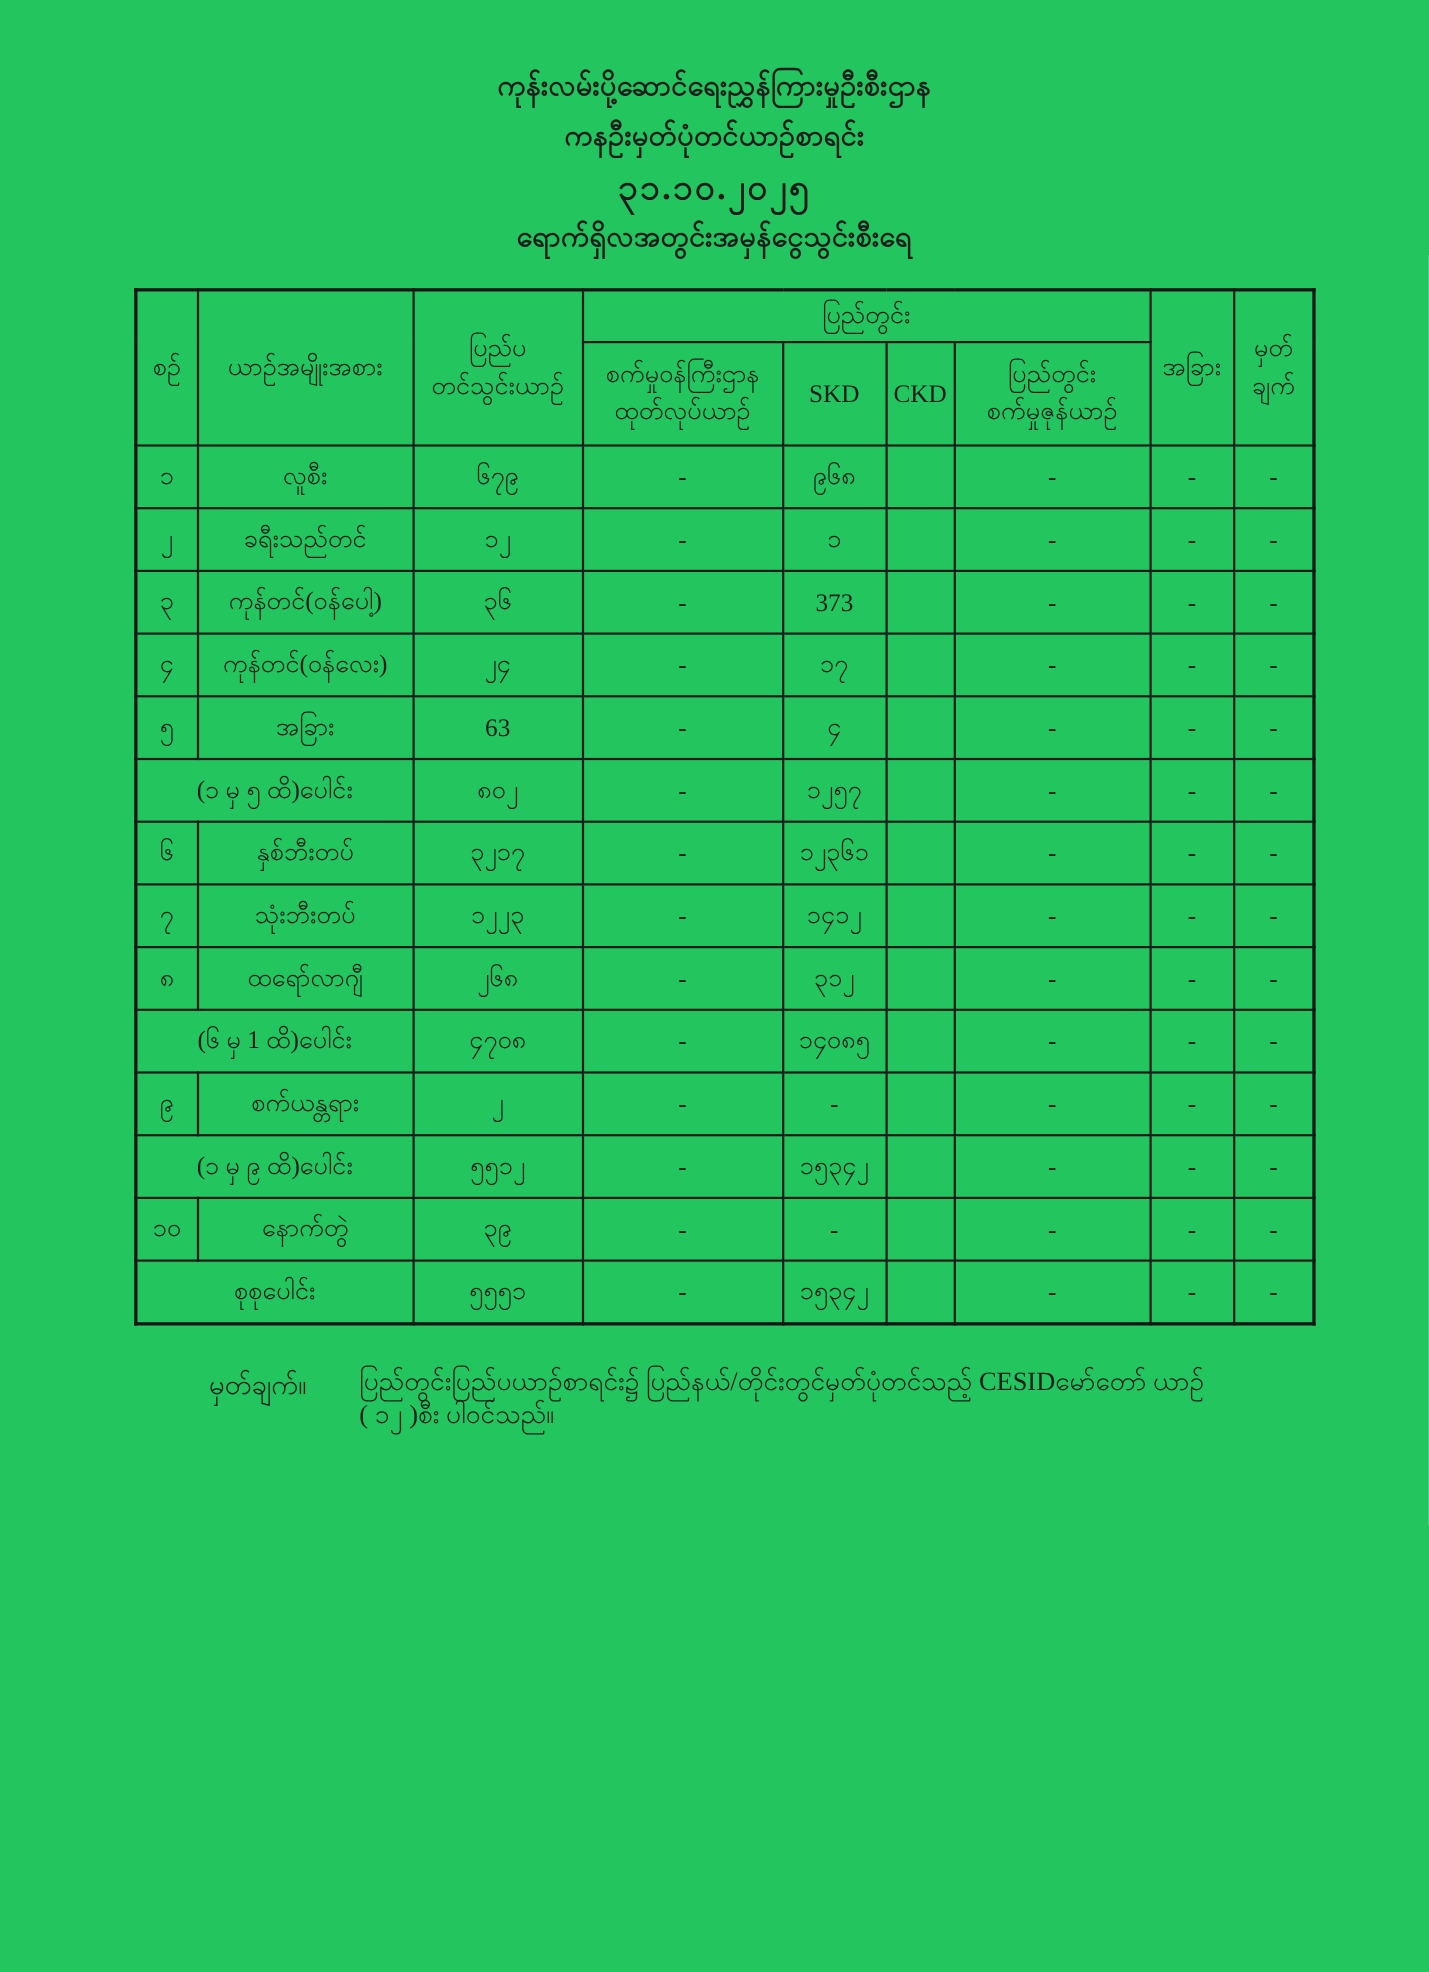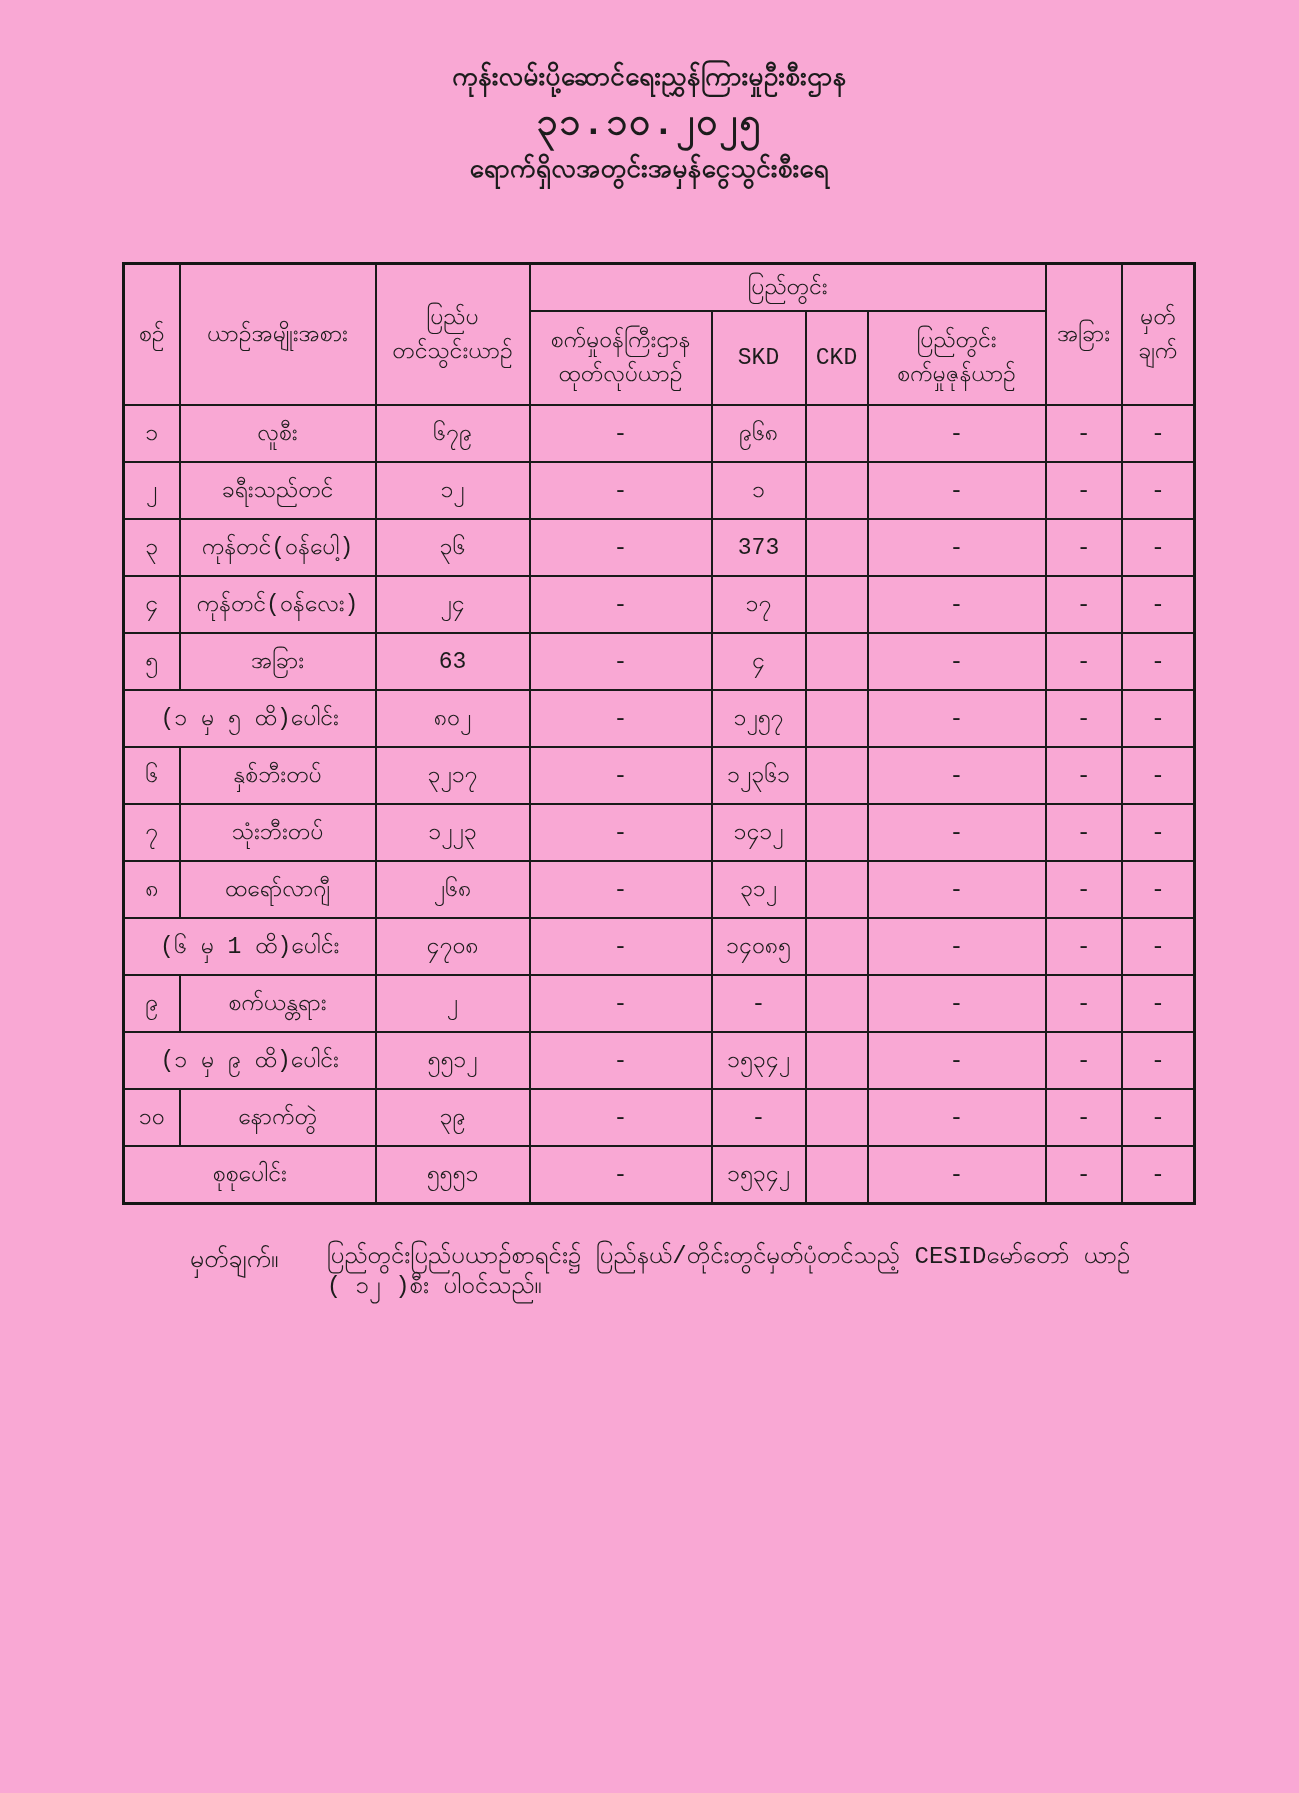--- a/index.html
+++ b/index.html
@@ -1,38 +1,38 @@
 <!DOCTYPE html>
 <html><head>
 <meta charset="utf-8">
 <style>
   html, body { margin: 0; padding: 0; background: #ffffff; }
   .page {
     position: relative;
     width: 1299px;
     height: 1793px;
-    background: #f9a8d4;
-    font-family: Liberation Mono, monospace;
+    background: #22c55e;
+    font-family: Liberation Serif, serif;
     color: #1c1c1c;
     overflow: hidden;
   }
   .titles {
     position: absolute;
     top: 55px;
     left: 0;
     width: 100%;
     text-align: center;
   }
   .title-line {
     font-size: 26px;
     line-height: 46px;
     font-weight: 600;
     letter-spacing: 0.5px;
   }
-  .title-line.date { font-size: 37px; letter-spacing: 2px; }
+  .title-line.date { font-size: 32px; letter-spacing: 2px; }
 
   table.reg {
     position: absolute;
     left: 122px;
     top: 262px;
     width: 1071px;
     border-collapse: collapse;
     table-layout: fixed;
     border: 3px solid #161616;
   }
@@ -69,20 +69,21 @@
     flex: 1 1 auto;
   }
 </style>
 </head>
 <body>
 
 <div class="page">
 
   <div class="titles">
     <div class="title-line">ကုန်းလမ်းပို့ဆောင်ရေးညွှန်ကြားမှုဦးစီးဌာန</div>
+    <div class="title-line">ကနဦးမှတ်ပုံတင်ယာဉ်စာရင်း</div>
     <div class="title-line date">၃၁.၁၀.၂၀၂၅</div>
     <div class="title-line">ရောက်ရှိလအတွင်းအမှန်ငွေသွင်းစီးရေ</div>
   </div>
 
   <table class="reg">
     <colgroup>
       <col style="width:56px">
         <col style="width:196px">
         <col style="width:154px">
       <col style="width:182px">

